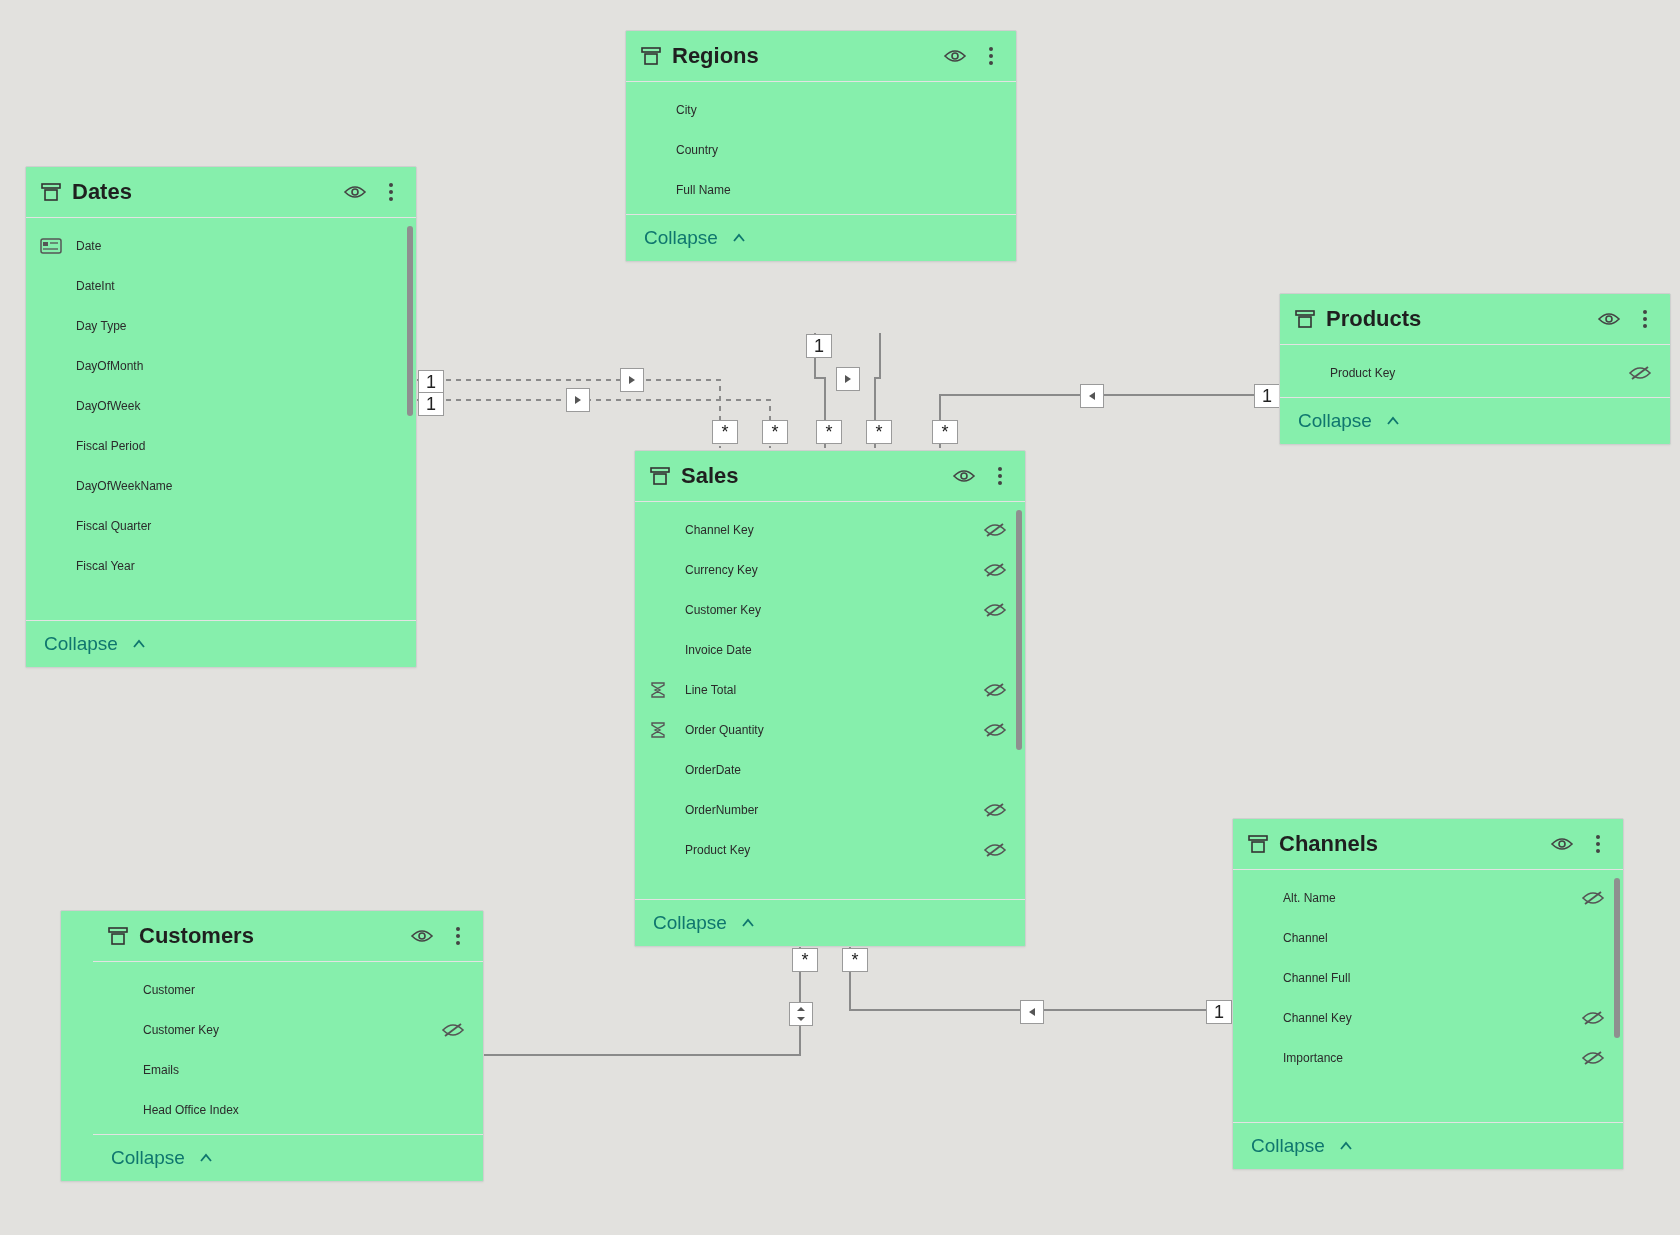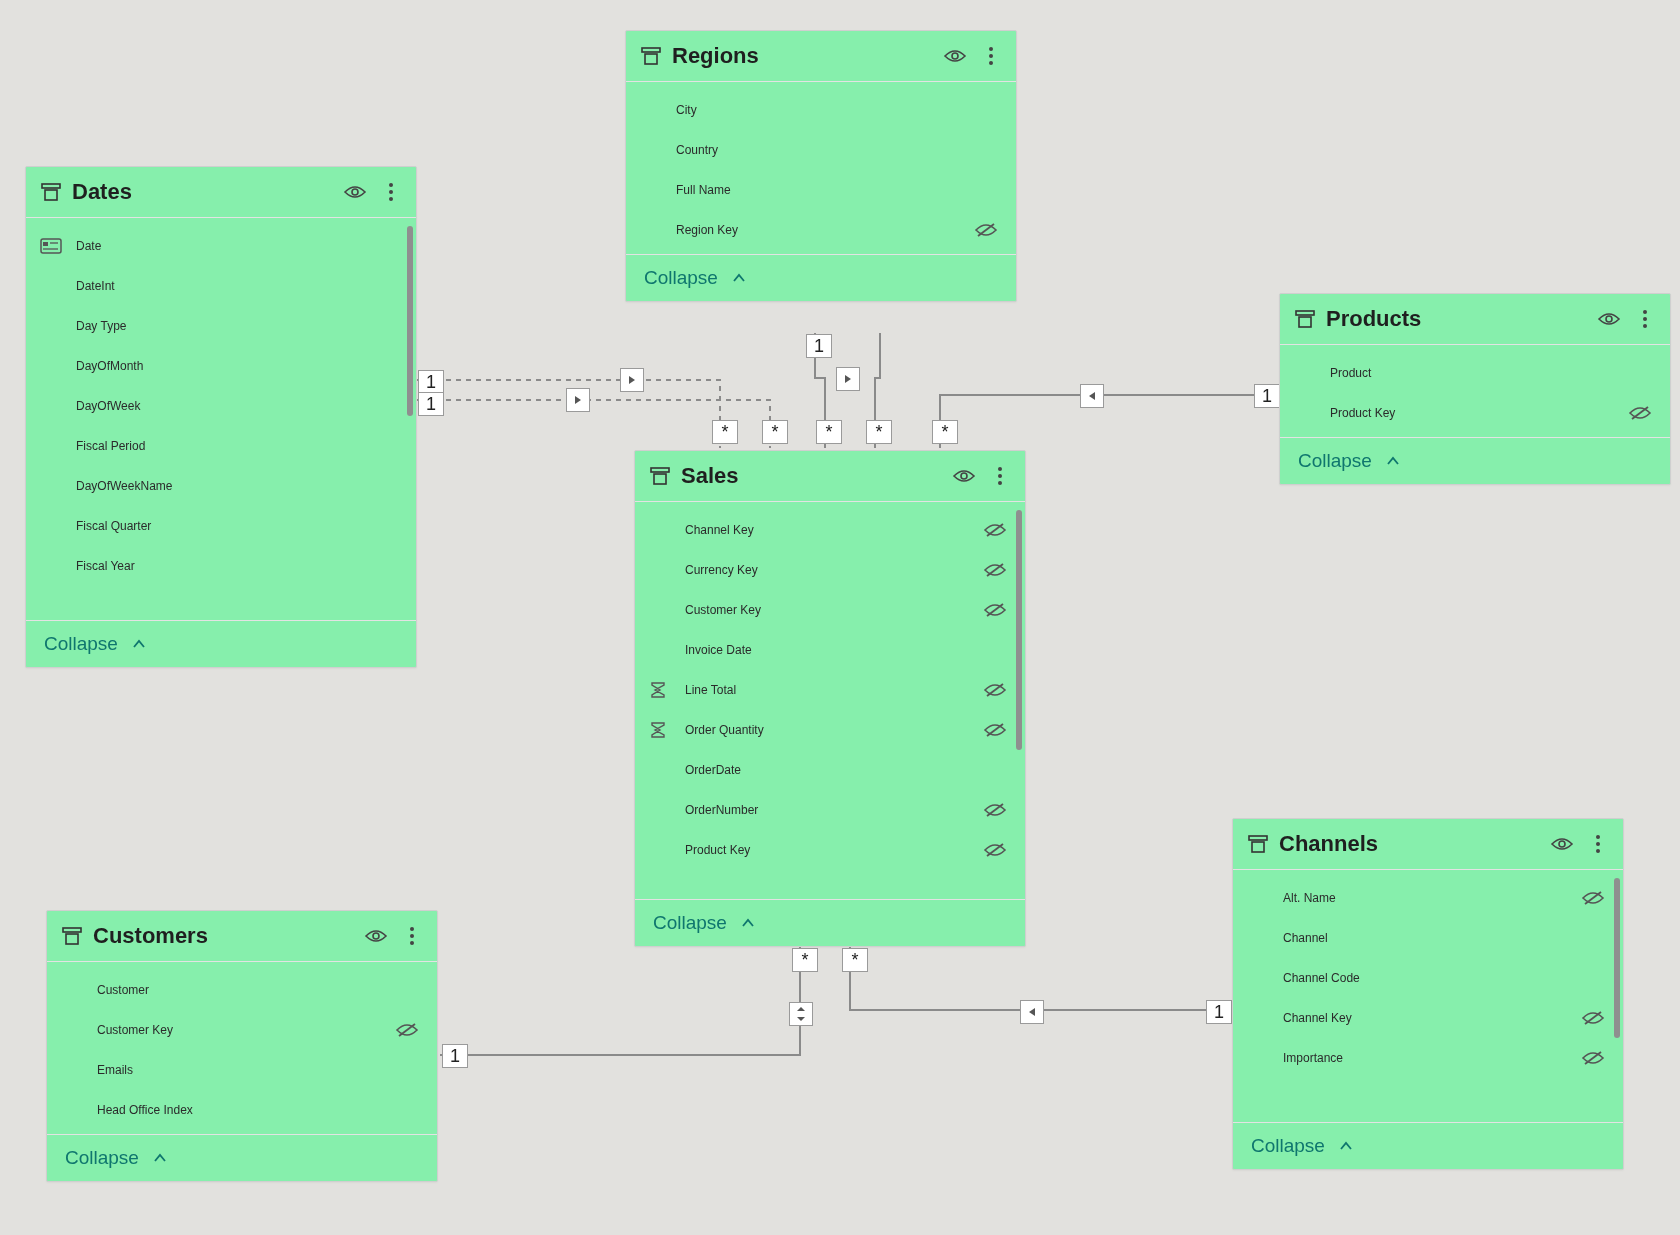--- a/index.html
+++ b/index.html
@@ -241,30 +241,20 @@
           <span class="field-name">City</span>
         </div>
     <div class="field-row">
           <span class="field-icon blank"></span>
           <span class="field-name">Country</span>
         </div>
     <div class="field-row">
           <span class="field-icon blank"></span>
           <span class="field-name">Full Name</span>
         </div>
-    <div class="field-row">
-          <span class="field-icon blank"></span>
-          <span class="field-name">Region Key</span>
-          <span class="field-hidden-icon">
-            <svg width="22" height="16">
-              <path d="M1 8 Q11 -2 21 8 Q11 18 1 8 Z" fill="none" stroke="#555" stroke-width="1.6"></path>
-              <line x1="3" y1="14" x2="19" y2="2" stroke="#555" stroke-width="1.8"></line>
-            </svg>
-          </span>
-        </div>
   </div>
   <div class="card-footer">
     <span class="collapse-link">
           <span>Collapse</span>
           <svg width="14" height="10">
             <path d="M2 8 L7 2 L12 8" fill="none" stroke="#0f766e" stroke-width="1.8"></path>
           </svg>
         </span>
   </div>
 </div>
@@ -371,24 +361,20 @@
               <circle cx="3" cy="3" r="2" fill="#444"></circle>
               <circle cx="3" cy="10" r="2" fill="#444"></circle>
               <circle cx="3" cy="17" r="2" fill="#444"></circle>
             </svg>
           </span>
     </span>
   </div>
   <div class="field-list">
     <div class="field-row">
           <span class="field-icon blank"></span>
-          <span class="field-name">Product</span>
-        </div>
-    <div class="field-row">
-          <span class="field-icon blank"></span>
           <span class="field-name">Product Key</span>
           <span class="field-hidden-icon">
             <svg width="22" height="16">
               <path d="M1 8 Q11 -2 21 8 Q11 18 1 8 Z" fill="none" stroke="#555" stroke-width="1.6"></path>
               <line x1="3" y1="14" x2="19" y2="2" stroke="#555" stroke-width="1.8"></line>
             </svg>
           </span>
         </div>
   </div>
   <div class="card-footer">
@@ -518,21 +504,21 @@
   <div class="card-footer">
     <span class="collapse-link">
           <span>Collapse</span>
           <svg width="14" height="10">
             <path d="M2 8 L7 2 L12 8" fill="none" stroke="#0f766e" stroke-width="1.8"></path>
           </svg>
         </span>
   </div>
 </div>
 
-<div class="table-card" style="left:46px; top:910px; width:390px;">
+<div class="table-card" style="left:60px; top:910px; width:390px;padding-left:32px;">
   <div class="card-header">
     <span class="icon-btn">
       <svg width="22" height="22" viewBox="0 0 22 22">
             <rect x="2" y="3" width="18" height="4" fill="none" stroke="#333" stroke-width="1.6"></rect>
             <rect x="5" y="9" width="12" height="10" fill="none" stroke="#333" stroke-width="1.6"></rect>
           </svg>
     </span>
     <span class="card-title">Customers</span>
     <span class="header-actions">
       <span class="icon-btn">
@@ -619,21 +605,21 @@
               <line x1="3" y1="14" x2="19" y2="2" stroke="#555" stroke-width="1.8"></line>
             </svg>
           </span>
         </div>
     <div class="field-row">
           <span class="field-icon blank"></span>
           <span class="field-name">Channel</span>
         </div>
     <div class="field-row">
           <span class="field-icon blank"></span>
-          <span class="field-name">Channel Code</span>
+          <span class="field-name">Channel Full</span>
         </div>
     <div class="field-row">
           <span class="field-icon blank"></span>
           <span class="field-name">Channel Key</span>
           <span class="field-hidden-icon">
             <svg width="22" height="16">
               <path d="M1 8 Q11 -2 21 8 Q11 18 1 8 Z" fill="none" stroke="#555" stroke-width="1.6"></path>
               <line x1="3" y1="14" x2="19" y2="2" stroke="#555" stroke-width="1.8"></line>
             </svg>
           </span>

